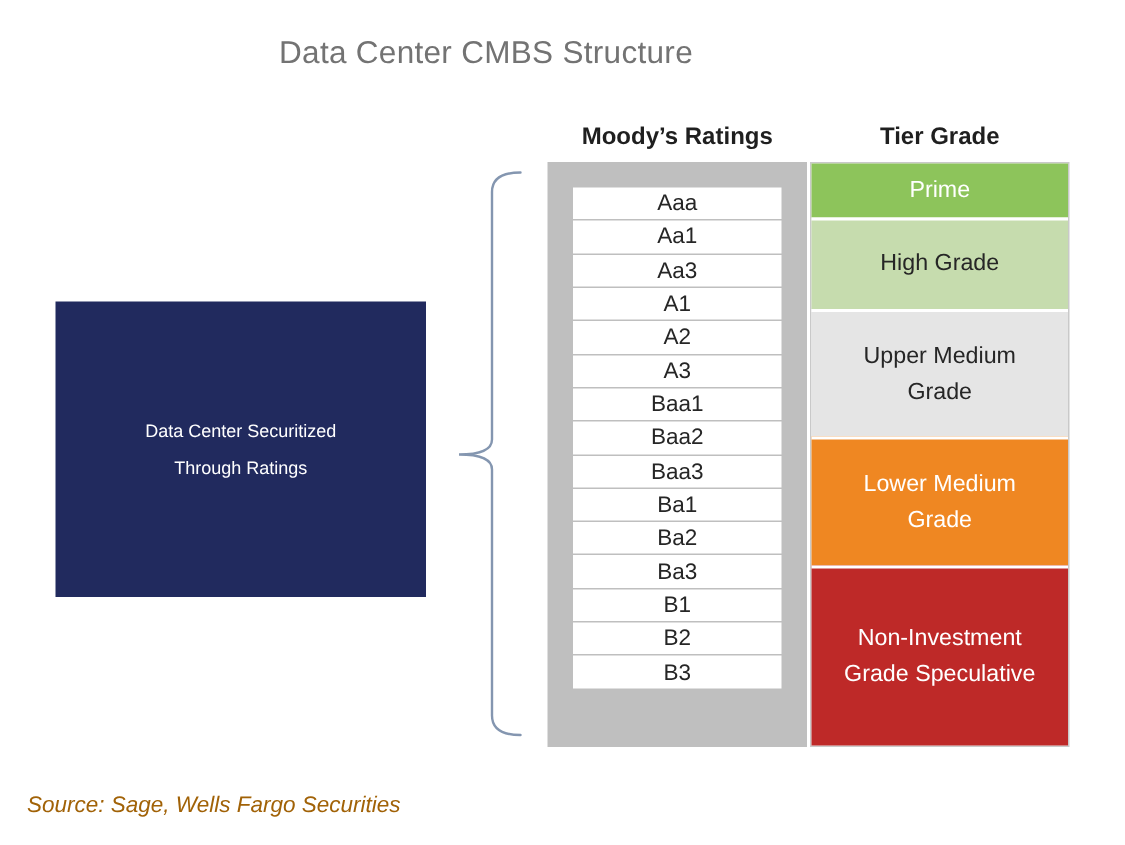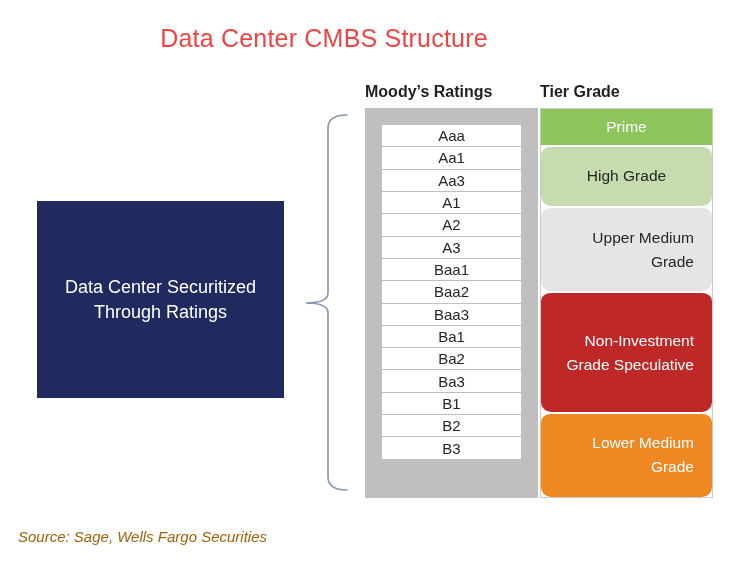--- a/index.html
+++ b/index.html
@@ -8,29 +8,30 @@
     position: relative;
     background: #ffffff;
     font-family: "Liberation Sans", "DejaVu Sans", sans-serif;
     color: #262626;
     overflow: hidden;
   }
   .title {
     position: absolute;
     top: 24px; left: 0; width: 648px;
     text-align: center;
-    font-size: 25px;
-    color: #ef4444;
+    font-size: 21px;
+    color: #737373;
     letter-spacing: 0.2px;
   }
   .col-header {
     position: absolute;
     top: 83px;
     font-size: 16px;
     font-weight: bold;
+    text-align: center;
     color: #1f1f1f;
   }
   .col-header.ratings { left: 365px; width: 173px; }
   .col-header.tier    { left: 540px; width: 173px; }
 
   .ratings-column {
     position: absolute;
     left: 365px; top: 108px;
     width: 173px; height: 390px;
     background: #bfbfbf;
@@ -58,33 +59,33 @@
     background: #ffffff;
   }
   .tier-block {
     display: flex;
     align-items: center;
     justify-content: center;
     text-align: center;
     font-size: 15.5px;
     line-height: 24px;
   }
-  .tier-block + .tier-block { border-top: 2px solid #ffffff; border-radius: 10px; }
-  .tier-block span { display: inline-block; max-width: 135px; text-align: right; }
+  .tier-block + .tier-block { border-top: 2px solid #ffffff; }
+  .tier-block span { display: inline-block; max-width: 135px; }
 
   .securitization-box {
     position: absolute;
     left: 37px; top: 201px;
     width: 247px; height: 197px;
     display: flex;
     flex-direction: column;
     align-items: center;
     justify-content: center;
     color: #ffffff;
-    font-size: 18px;
+    font-size: 12px;
     line-height: 25px;
     text-align: center;
   }
   .brace-svg {
     position: absolute;
     left: 0; top: 0;
     width: 750px; height: 563px;
     pointer-events: none;
   }
   .source-note {
@@ -124,25 +125,25 @@
 <div class="tier-column">
     <div class="tier-block" style="flex-grow: 1; background: rgb(141, 196, 91); color: rgb(255, 255, 255);">
       <span>Prime</span>
     </div>
     <div class="tier-block" style="flex-grow: 3; background: rgb(198, 220, 174); color: rgb(38, 38, 38);">
       <span>High Grade</span>
     </div>
     <div class="tier-block" style="flex-grow: 3; background: #e5e5e5; color: rgb(38, 38, 38);">
       <span>Upper Medium Grade</span>
     </div>
+    <div class="tier-block" style="flex-grow: 3; background: rgb(239, 135, 34); color: rgb(255, 255, 255);">
+      <span>Lower Medium Grade</span>
+    </div>
     <div class="tier-block" style="flex-grow: 6; background: rgb(190, 41, 40); color: rgb(255, 255, 255);">
       <span>Non-Investment Grade Speculative</span>
-    </div>
-    <div class="tier-block" style="flex-grow: 3; background: rgb(239, 135, 34); color: rgb(255, 255, 255);">
-      <span>Lower Medium Grade</span>
     </div>
   </div>
 
 <div class="securitization-box" style="background: rgb(33, 42, 94); color: rgb(255, 255, 255);">
   <span>Data Center Securitized</span>
   <span>Through Ratings</span>
 </div>
 
 <svg class="brace-svg" viewBox="0 0 750 563" xmlns="http://www.w3.org/2000/svg">
   <path d="M347,115 Q328,115 328,128 L328,293 Q328,303 306,303 Q328,303 328,313 L328,477 Q328,490 347,490" fill="none" stroke="#8496B0" stroke-width="1.6" stroke-linecap="round"></path>

